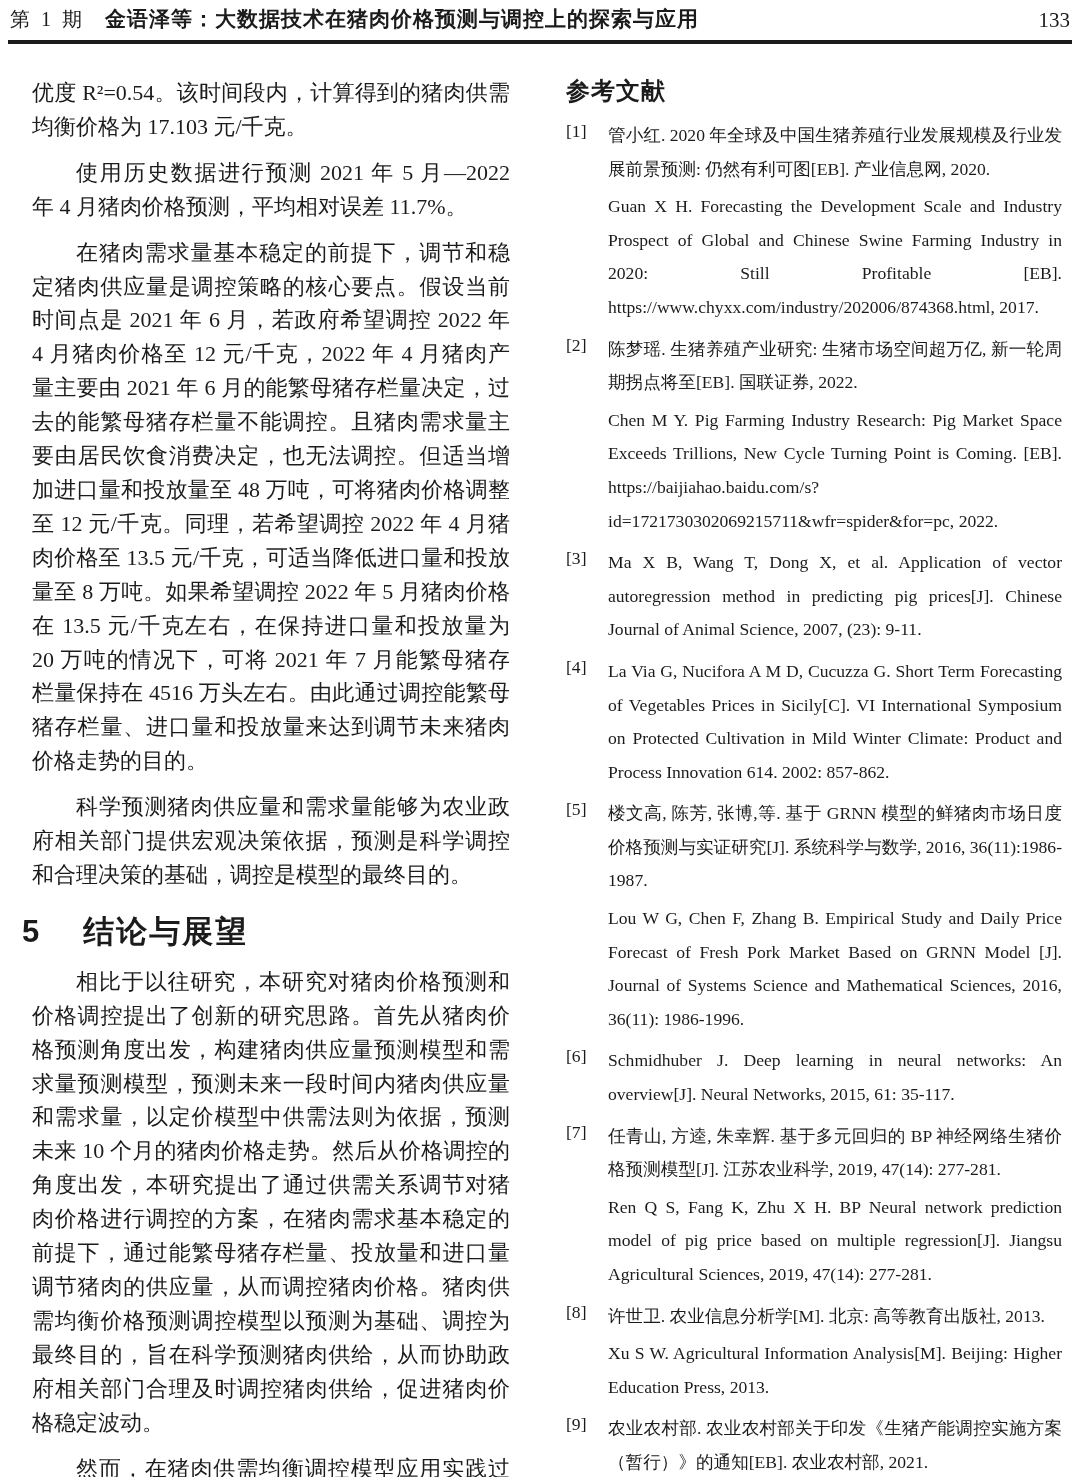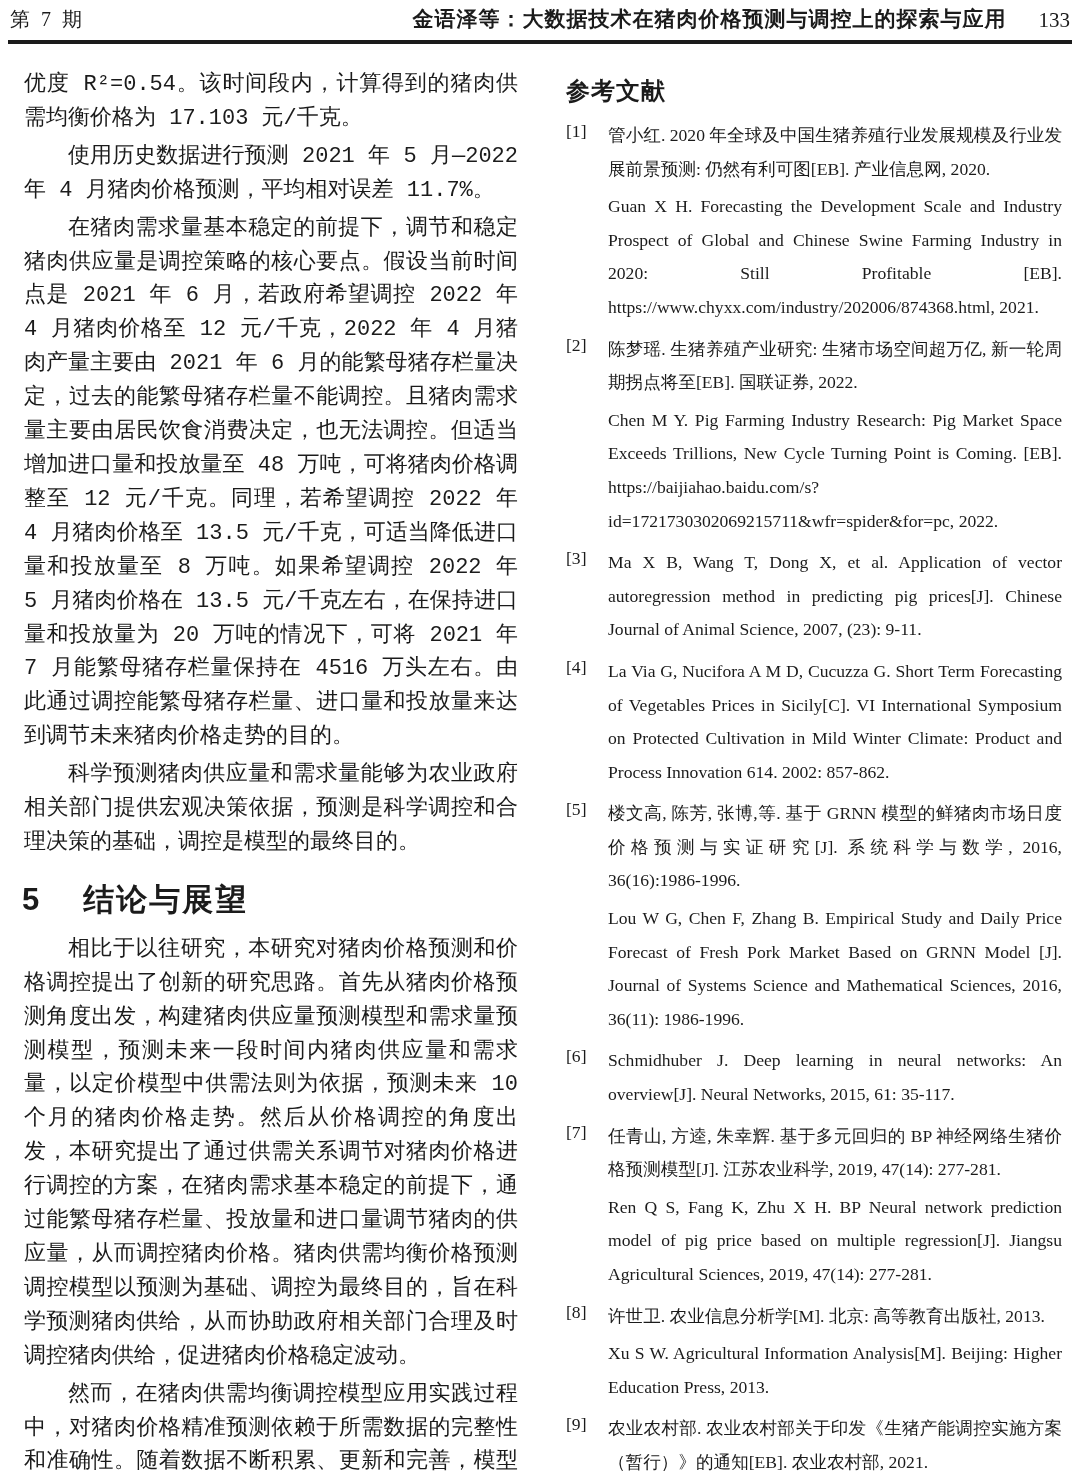--- a/index.html
+++ b/index.html
@@ -18,41 +18,41 @@
     margin: 0 8px;
     padding: 5px 2px 7px 2px;
     border-bottom: 4px solid #1b1b1b;
   }
   .issue { font-size: 20px; letter-spacing: 3px; white-space: nowrap; }
   .ptitle {
     font-family: "Liberation Sans", "DejaVu Sans", sans-serif;
     font-weight: bold;
     font-size: 21px;
     letter-spacing: 1px;
-    text-align: right;
+    text-align: left;
     flex: 1;
     padding: 0 20px;
     white-space: nowrap;
     overflow: hidden;
   }
   .pno { font-size: 21px; white-space: nowrap; margin-left: 12px; }
 
   .cols {
     display: flex;
     padding: 20px 14px 0 20px;
     gap: 44px;
   }
   .col-left {
     width: 502px;
     flex-shrink: 0;
     font-size: 22px;
     line-height: 33.9px;
     text-align: justify;
   }
-  .col-left p { margin: 4px; text-indent: 2em; font-family: Liberation Mono, monospace; }
+  .col-left p { margin: 12px; text-indent: 2em; }
   .col-left p.noindent { text-indent: 0; }
   .sec {
     font-family: "Liberation Sans", "DejaVu Sans", sans-serif;
     font-weight: bold;
     font-size: 31px;
     line-height: 40px;
     margin: 20px 0 13px 2px;
     display: flex;
     letter-spacing: 2px;
   }
@@ -76,21 +76,21 @@
   .ref-num { width: 38px; flex-shrink: 0; }
   .ref-body { flex: 1; min-width: 0; }
   .ref-body p { margin: 4px; overflow-wrap: break-word; }
 </style>
 </head>
 <body>
 
 <div class="page">
 
   <header class="pg-header">
-    <span class="issue">第 7 期</span>
+    <span class="issue">第 1 期</span>
     <span class="ptitle">金语泽等：大数据技术在猪肉价格预测与调控上的探索与应用</span>
     <span class="pno">133</span>
   </header>
 
   <div class="cols">
 
     <div class="col-left">
       <p class="noindent">优度 R²=0.54。该时间段内，计算得到的猪肉供需均衡价格为 17.103 元/千克。</p>
       <p>使用历史数据进行预测 2021 年 5 月—2022 年 4 月猪肉价格预测，平均相对误差 11.7%。</p>
       <p>在猪肉需求量基本稳定的前提下，调节和稳定猪肉供应量是调控策略的核心要点。假设当前时间点是 2021 年 6 月，若政府希望调控 2022 年 4 月猪肉价格至 12 元/千克，2022 年 4 月猪肉产量主要由 2021 年 6 月的能繁母猪存栏量决定，过去的能繁母猪存栏量不能调控。且猪肉需求量主要由居民饮食消费决定，也无法调控。但适当增加进口量和投放量至 48 万吨，可将猪肉价格调整至 12 元/千克。同理，若希望调控 2022 年 4 月猪肉价格至 13.5 元/千克，可适当降低进口量和投放量至 8 万吨。如果希望调控 2022 年 5 月猪肉价格在 13.5 元/千克左右，在保持进口量和投放量为 20 万吨的情况下，可将 2021 年 7 月能繁母猪存栏量保持在 4516 万头左右。由此通过调控能繁母猪存栏量、进口量和投放量来达到调节未来猪肉价格走势的目的。</p>
@@ -105,21 +105,21 @@
       <p>然而，在猪肉供需均衡调控模型应用实践过程中，对猪肉价格精准预测依赖于所需数据的完整性和准确性。随着数据不断积累、更新和完善，模型能够学习到更多数据，对未来价格的预测才能越来越精准。</p>
     </div>
 
     <div class="col-right">
       <h3 class="ref-heading">参考文献</h3>
 
       <div class="ref">
         <span class="ref-num">[1]</span>
         <div class="ref-body">
           <p>管小红. 2020 年全球及中国生猪养殖行业发展规模及行业发展前景预测: 仍然有利可图[EB]. 产业信息网, 2020.</p>
-          <p>Guan X H. Forecasting the Development Scale and Industry Prospect of Global and Chinese Swine Farming Industry in 2020: Still Profitable [EB]. https://www.chyxx.com/industry/202006/874368.html, 2021.</p>
+          <p>Guan X H. Forecasting the Development Scale and Industry Prospect of Global and Chinese Swine Farming Industry in 2020: Still Profitable [EB]. https://www.chyxx.com/industry/202006/874368.html, 2017.</p>
         </div>
       </div>
 
       <div class="ref">
         <span class="ref-num">[2]</span>
         <div class="ref-body">
           <p>陈梦瑶. 生猪养殖产业研究: 生猪市场空间超万亿, 新一轮周期拐点将至[EB]. 国联证券, 2022.</p>
           <p>Chen M Y. Pig Farming Industry Research: Pig Market Space Exceeds Trillions, New Cycle Turning Point is Coming. [EB]. https://baijiahao.baidu.com/s?id=1721730302069215711&amp;wfr=spider&amp;for=pc, 2022.</p>
         </div>
       </div>
@@ -134,21 +134,21 @@
       <div class="ref">
         <span class="ref-num">[4]</span>
         <div class="ref-body">
           <p>La Via G, Nucifora A M D, Cucuzza G. Short Term Forecasting of Vegetables Prices in Sicily[C]. VI International Symposium on Protected Cultivation in Mild Winter Climate: Product and Process Innovation 614. 2002: 857-862.</p>
         </div>
       </div>
 
       <div class="ref">
         <span class="ref-num">[5]</span>
         <div class="ref-body">
-          <p>楼文高, 陈芳, 张博,等. 基于 GRNN 模型的鲜猪肉市场日度价格预测与实证研究[J]. 系统科学与数学, 2016, 36(16):1986-1996.</p>
+          <p>楼文高, 陈芳, 张博,等. 基于 GRNN 模型的鲜猪肉市场日度价格预测与实证研究[J]. 系统科学与数学, 2016, 36(11):1986-1987.</p>
           <p>Lou W G, Chen F, Zhang B. Empirical Study and Daily Price Forecast of Fresh Pork Market Based on GRNN Model [J]. Journal of Systems Science and Mathematical Sciences, 2016, 36(11): 1986-1996.</p>
         </div>
       </div>
 
       <div class="ref">
         <span class="ref-num">[6]</span>
         <div class="ref-body">
           <p>Schmidhuber J. Deep learning in neural networks: An overview[J]. Neural Networks, 2015, 61: 35-117.</p>
         </div>
       </div>

